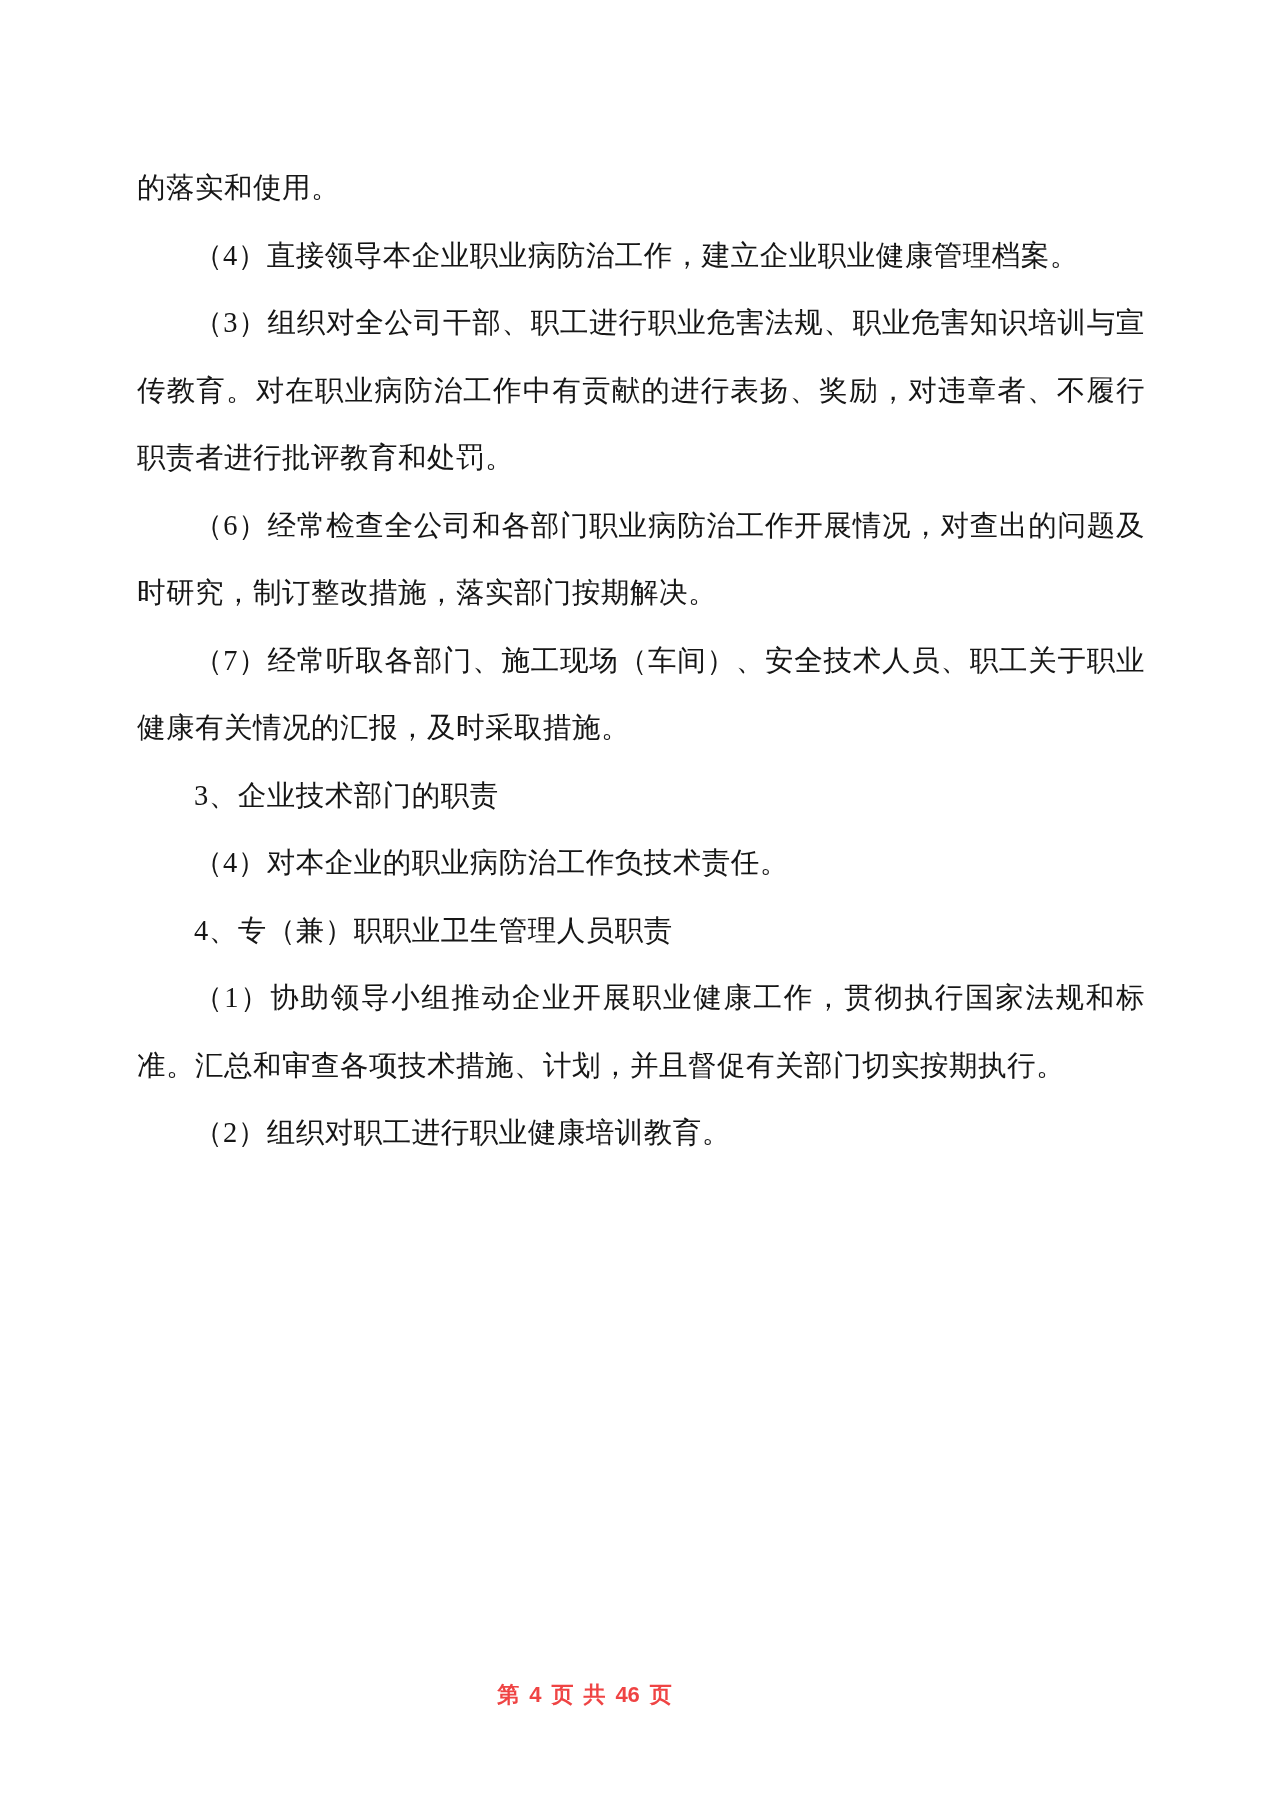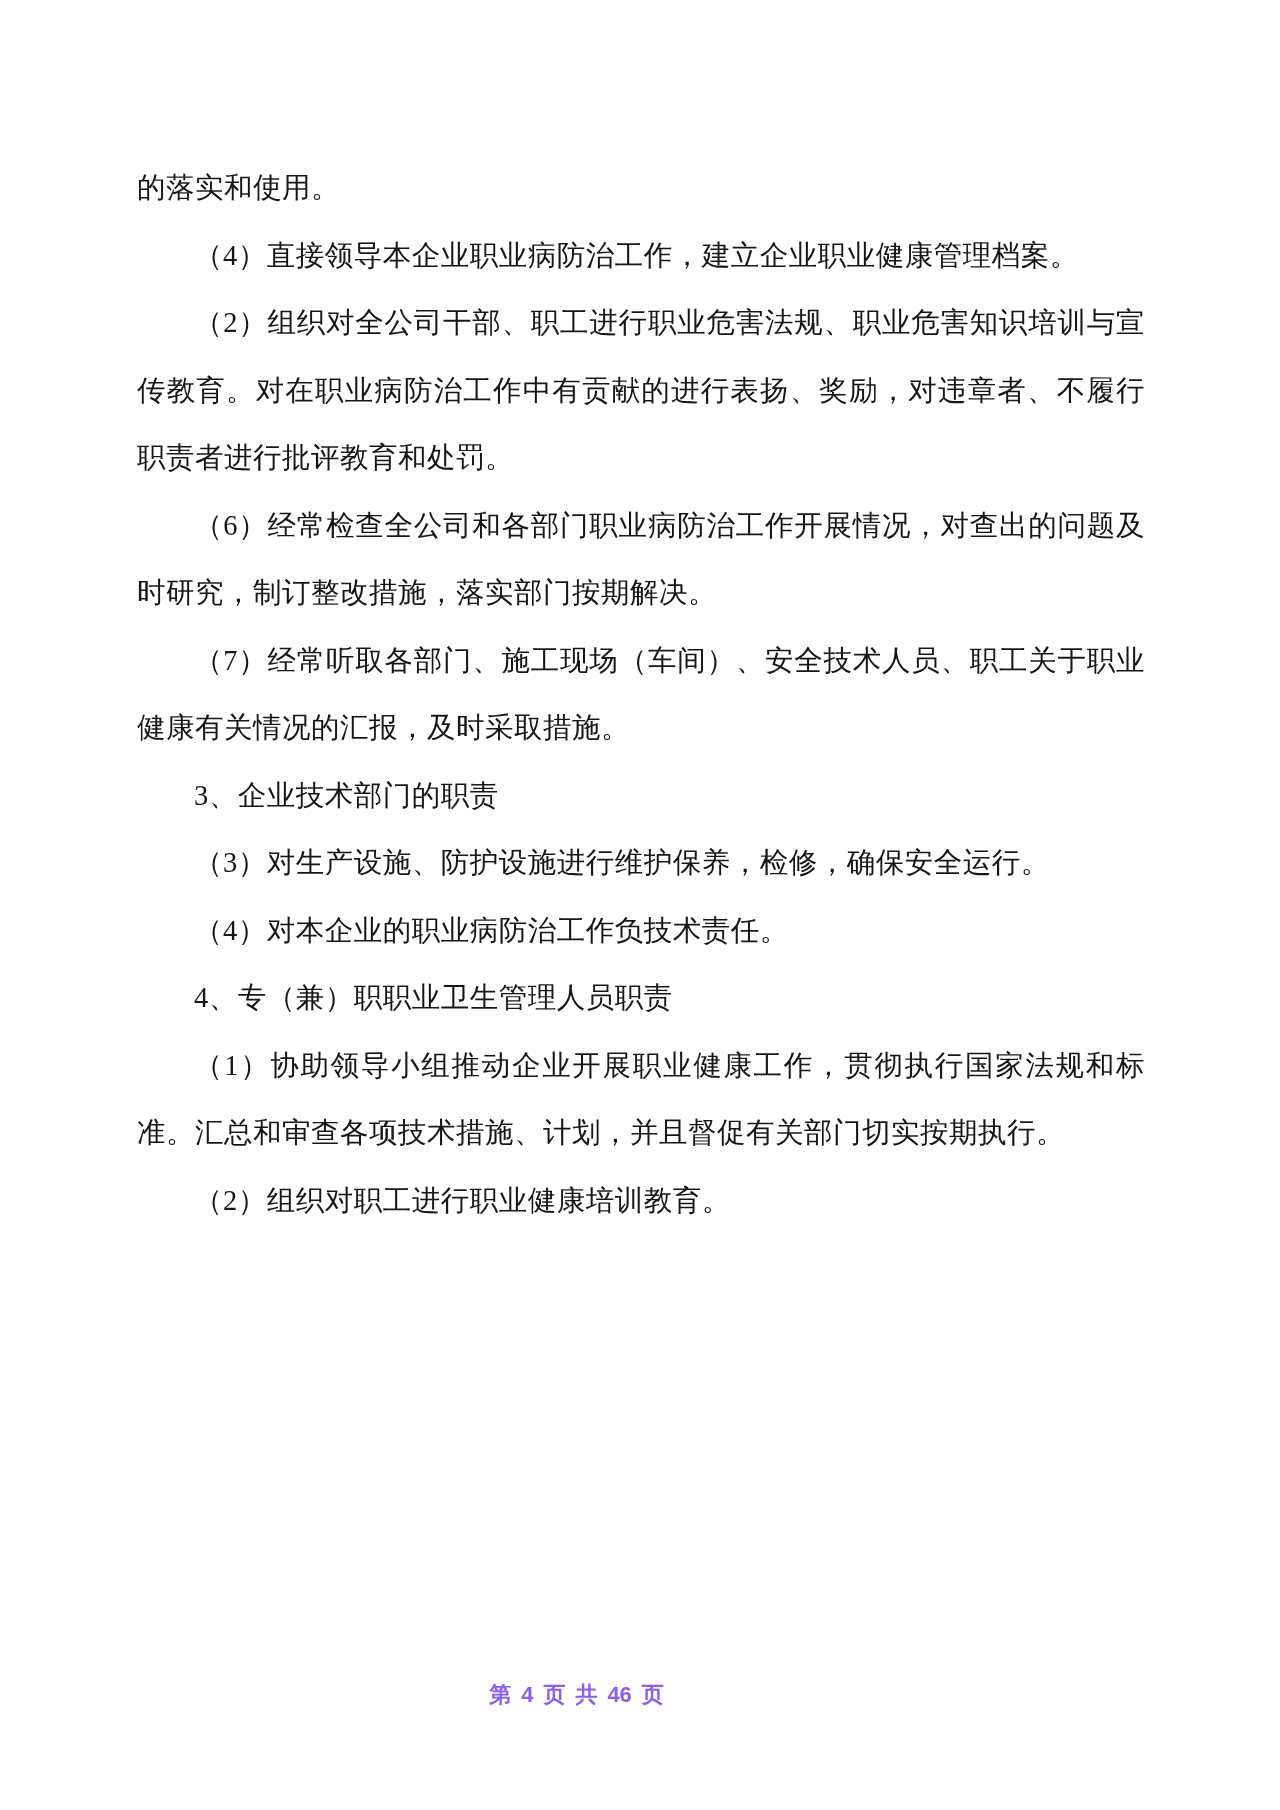--- a/index.html
+++ b/index.html
@@ -30,51 +30,50 @@
   .para {
     margin: 0;
     padding: 0;
   }
   .para.indent {
     text-indent: 2em;
   }
   .footer {
     position: absolute;
     top: 1680px;
-    left: 4px;
+    left: 12px;
     width: 1145px;
     text-align: center;
     font-size: 22px;
     font-weight: bold;
-    color: #8b5cf6;
+    color: #ef4444;
     line-height: 30px;
   }
   .footer span {
     margin: 0 5px;
   }
   .footer .zh {
     font-family: "Liberation Serif", "DejaVu Serif", serif;
   }
   .footer .num {
     font-family: "Liberation Sans", "DejaVu Sans", sans-serif;
   }
 </style>
 </head>
 <body>
 
 <div class="page">
 
   <div class="content">
     <p class="para">的落实和使用。</p>
     <p class="para indent">（4）直接领导本企业职业病防治工作，建立企业职业健康管理档案。</p>
-    <p class="para indent">（2）组织对全公司干部、职工进行职业危害法规、职业危害知识培训与宣传教育。对在职业病防治工作中有贡献的进行表扬、奖励，对违章者、不履行职责者进行批评教育和处罚。</p>
+    <p class="para indent">（3）组织对全公司干部、职工进行职业危害法规、职业危害知识培训与宣传教育。对在职业病防治工作中有贡献的进行表扬、奖励，对违章者、不履行职责者进行批评教育和处罚。</p>
     <p class="para indent">（6）经常检查全公司和各部门职业病防治工作开展情况，对查出的问题及时研究，制订整改措施，落实部门按期解决。</p>
     <p class="para indent">（7）经常听取各部门、施工现场（车间）、安全技术人员、职工关于职业健康有关情况的汇报，及时采取措施。</p>
     <p class="para indent">3、企业技术部门的职责</p>
-    <p class="para indent">（3）对生产设施、防护设施进行维护保养，检修，确保安全运行。</p>
     <p class="para indent">（4）对本企业的职业病防治工作负技术责任。</p>
     <p class="para indent">4、专（兼）职职业卫生管理人员职责</p>
     <p class="para indent">（1）协助领导小组推动企业开展职业健康工作，贯彻执行国家法规和标准。汇总和审查各项技术措施、计划，并且督促有关部门切实按期执行。</p>
     <p class="para indent">（2）组织对职工进行职业健康培训教育。</p>
   </div>
 
   <div class="footer">
     <span class="zh">第</span><span class="num">4</span><span class="zh">页</span><span class="zh">共</span><span class="num">46</span><span class="zh">页</span>
   </div>
 

